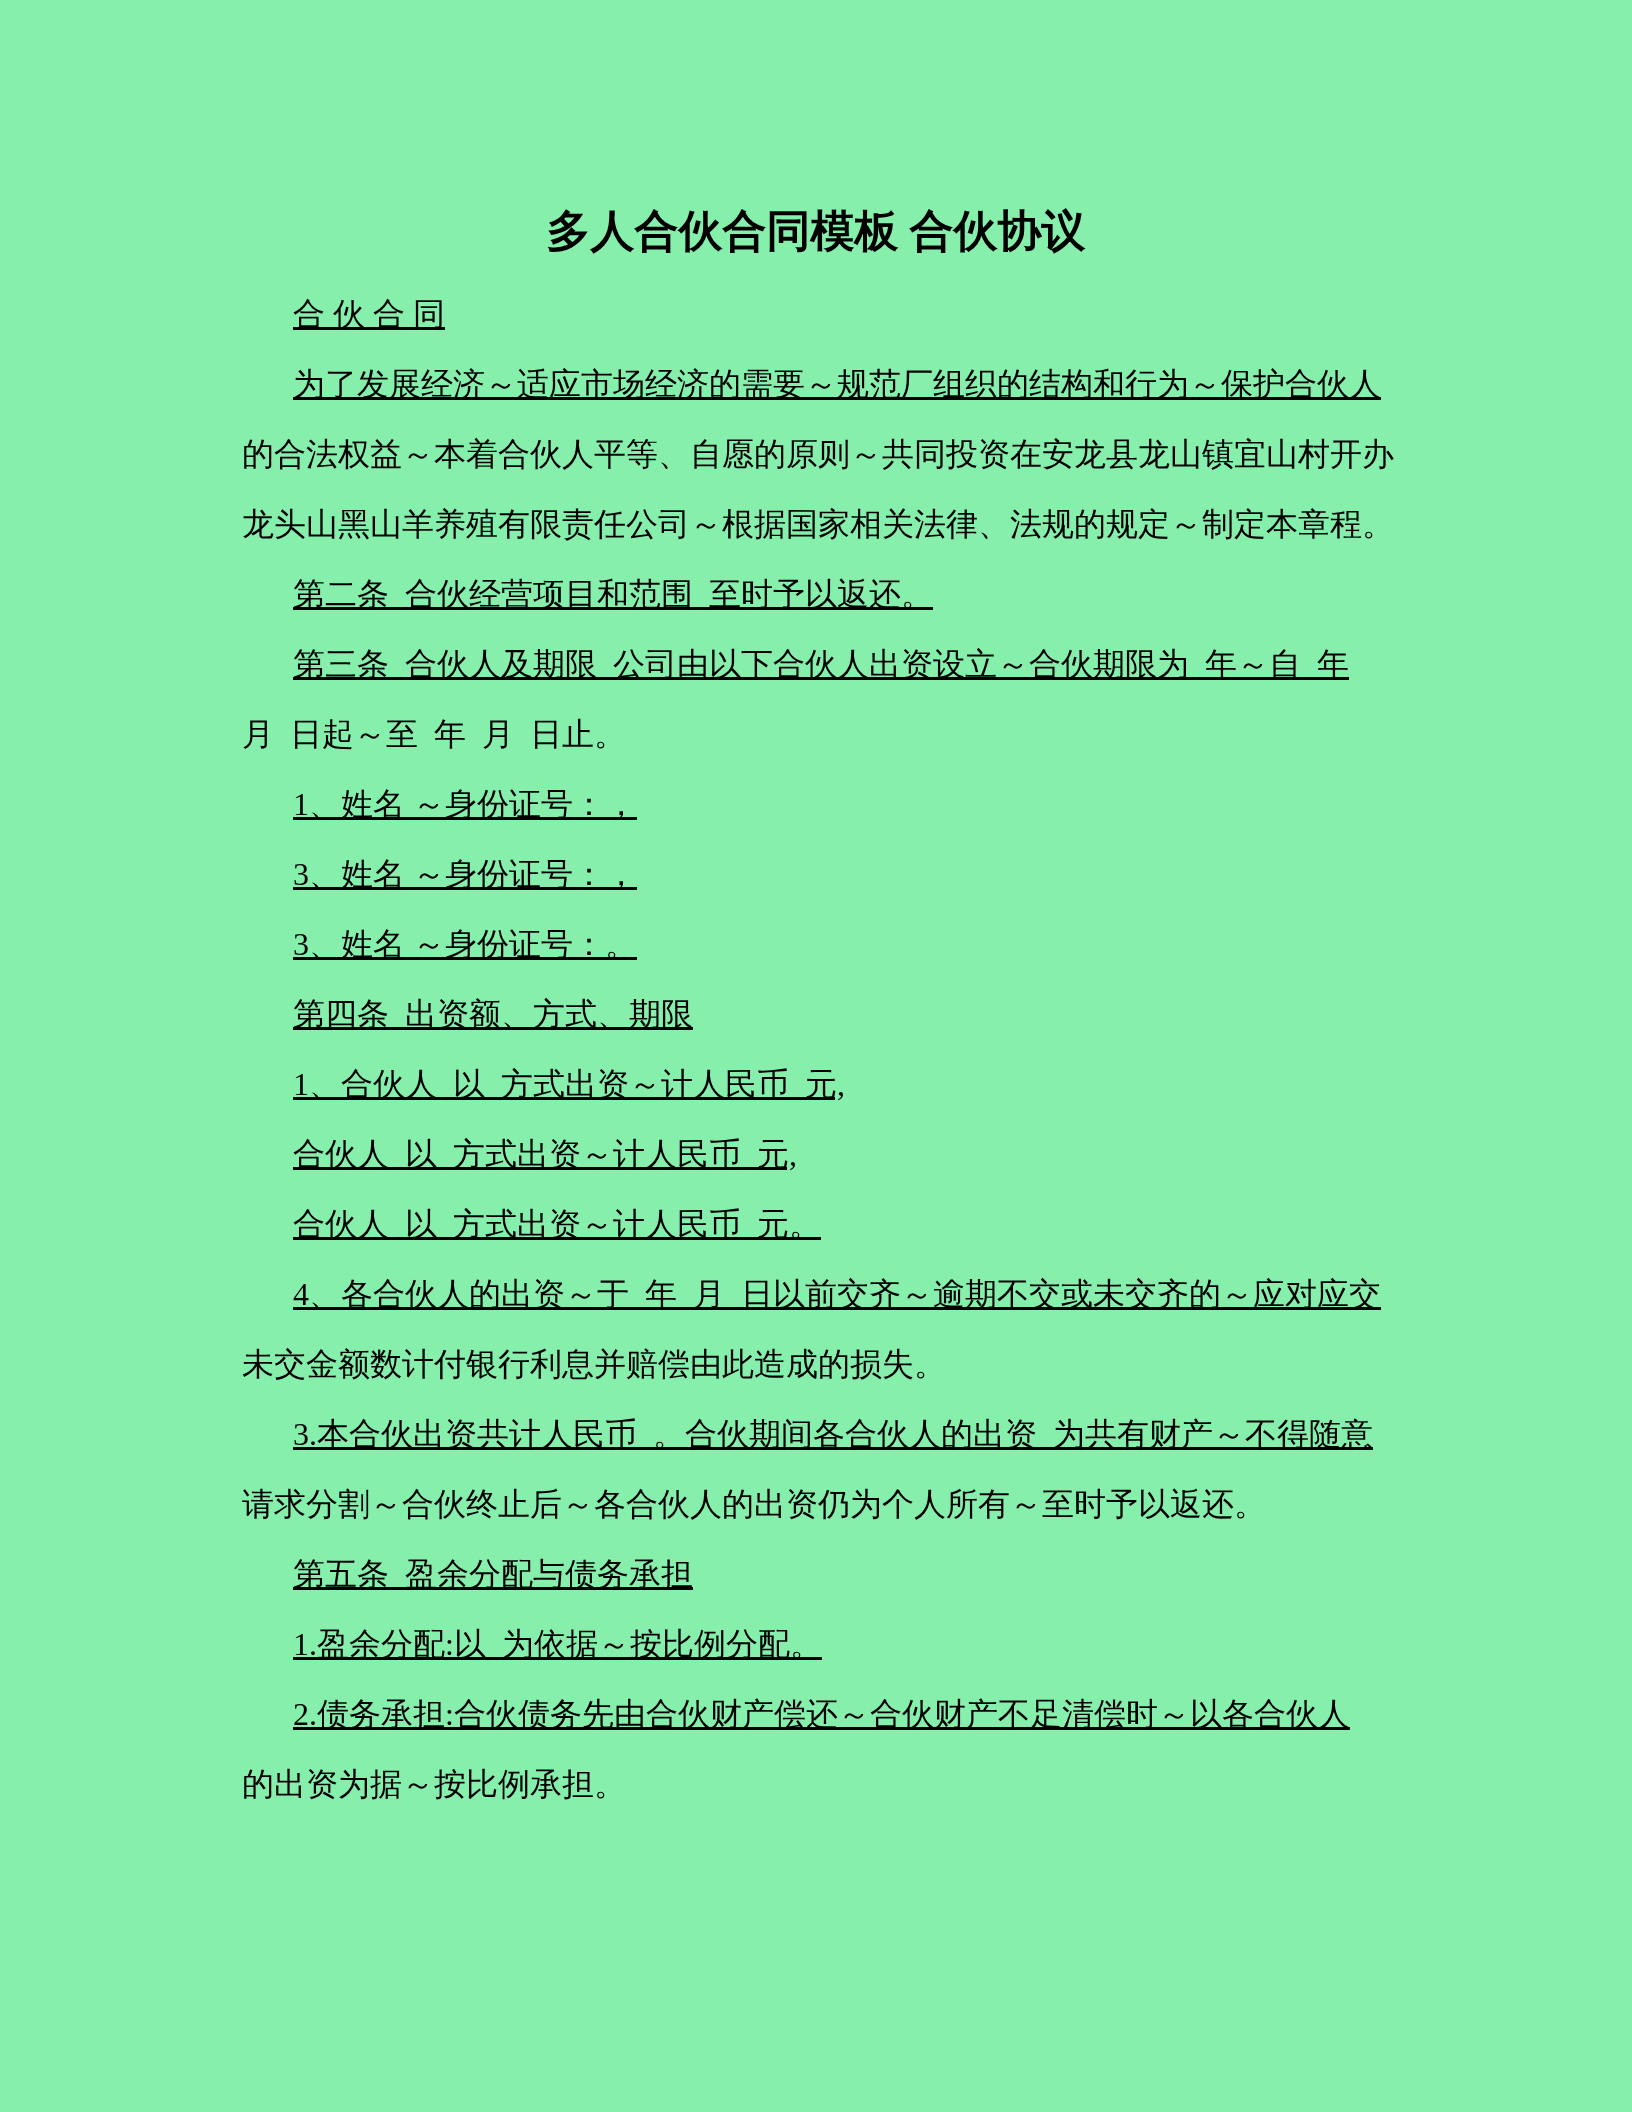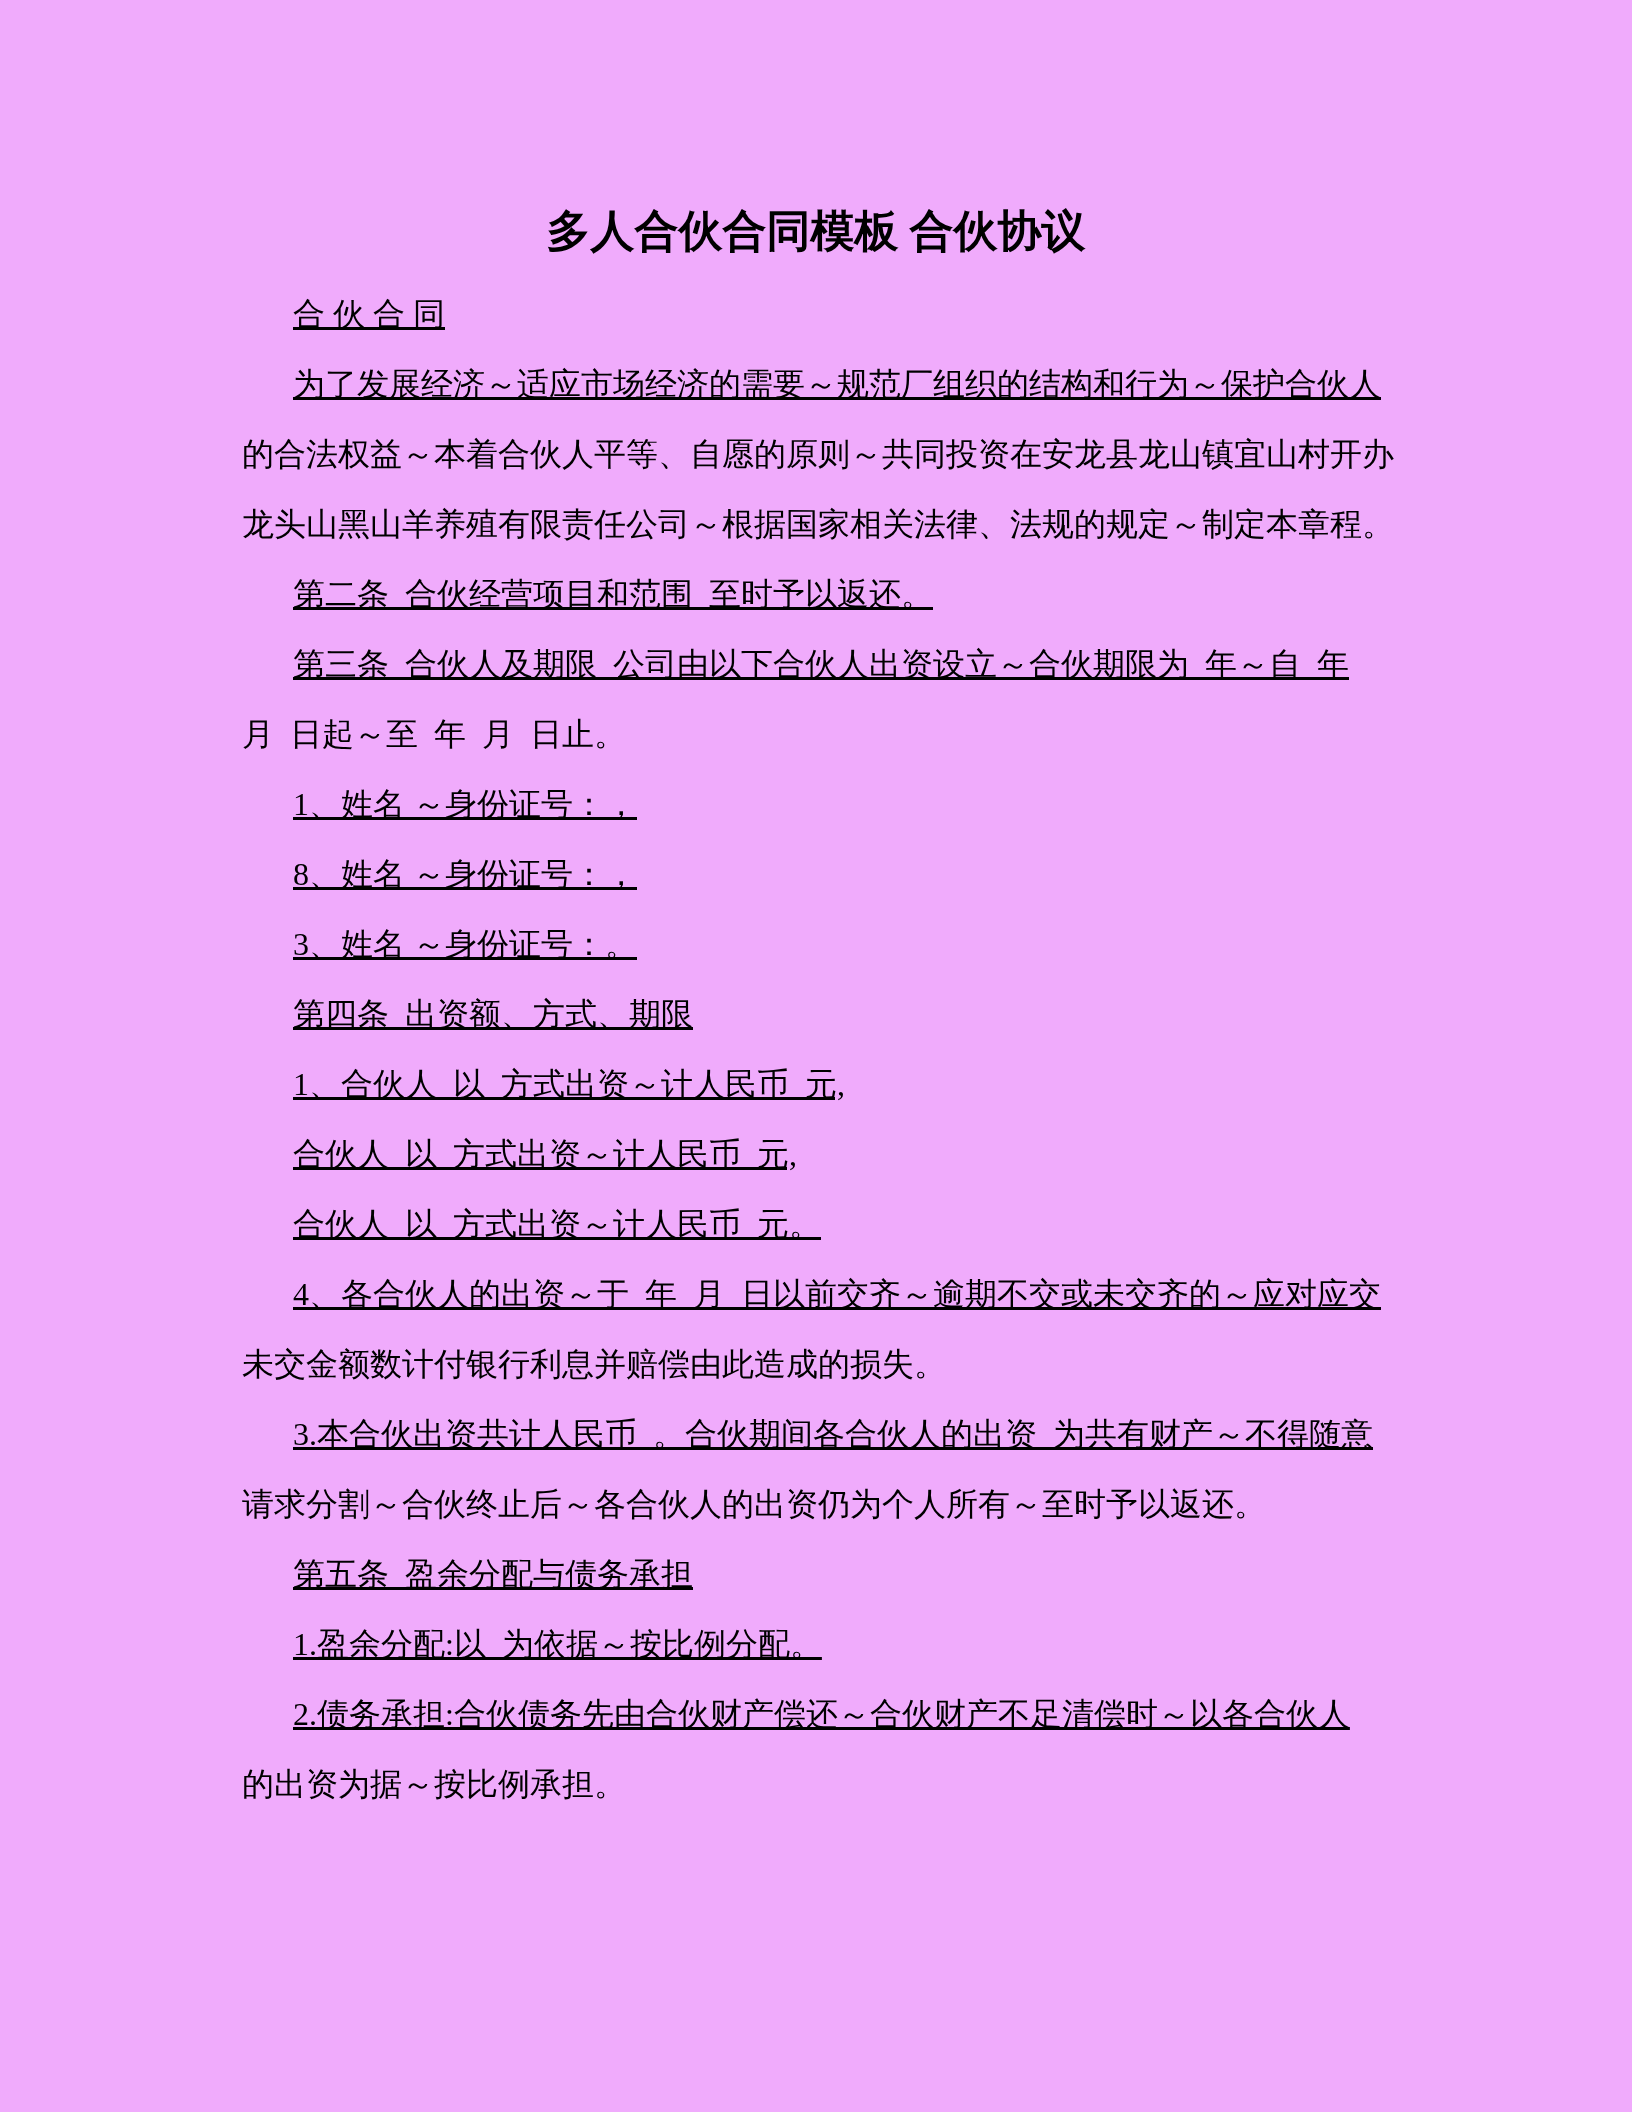--- a/index.html
+++ b/index.html
@@ -4,21 +4,21 @@
 <style>
   html, body {
     margin: 0;
     padding: 0;
     background: #ffffff;
   }
   .page {
     position: relative;
     width: 1632px;
     height: 2112px;
-    background: #f0abfc;
+    background: #86efac;
     overflow: hidden;
   }
   .content {
     box-sizing: border-box;
     padding: 185px 242px 0 242px;
     font-family: "Liberation Serif", "DejaVu Serif", serif;
     color: #000000;
   }
   .title {
     font-size: 44px;
@@ -45,21 +45,21 @@
     <div class="title">多人合伙合同模板 合伙协议</div>
 
     <div class="line indent">合 伙 合 同</div>
     <div class="line indent">为了发展经济～适应市场经济的需要～规范厂组织的结构和行为～保护合伙人</div>
     <div class="line">的合法权益～本着合伙人平等、自愿的原则～共同投资在安龙县龙山镇宜山村开办</div>
     <div class="line">龙头山黑山羊养殖有限责任公司～根据国家相关法律、法规的规定～制定本章程。</div>
     <div class="line indent">第二条  合伙经营项目和范围  至时予以返还。</div>
     <div class="line indent">第三条  合伙人及期限  公司由以下合伙人出资设立～合伙期限为  年～自  年</div>
     <div class="line">月  日起～至  年  月  日止。</div>
     <div class="line indent">1、姓名 ～身份证号：，</div>
-    <div class="line indent">8、姓名 ～身份证号：，</div>
+    <div class="line indent">3、姓名 ～身份证号：，</div>
     <div class="line indent">3、姓名 ～身份证号：。</div>
     <div class="line indent">第四条  出资额、方式、期限</div>
     <div class="line indent">1、合伙人  以  方式出资～计人民币  元,</div>
     <div class="line indent">合伙人  以  方式出资～计人民币  元,</div>
     <div class="line indent">合伙人  以  方式出资～计人民币  元。</div>
     <div class="line indent">4、各合伙人的出资～于  年  月  日以前交齐～逾期不交或未交齐的～应对应交</div>
     <div class="line">未交金额数计付银行利息并赔偿由此造成的损失。</div>
     <div class="line indent">3.本合伙出资共计人民币  。合伙期间各合伙人的出资  为共有财产～不得随意</div>
     <div class="line">请求分割～合伙终止后～各合伙人的出资仍为个人所有～至时予以返还。</div>
     <div class="line indent">第五条  盈余分配与债务承担</div>

